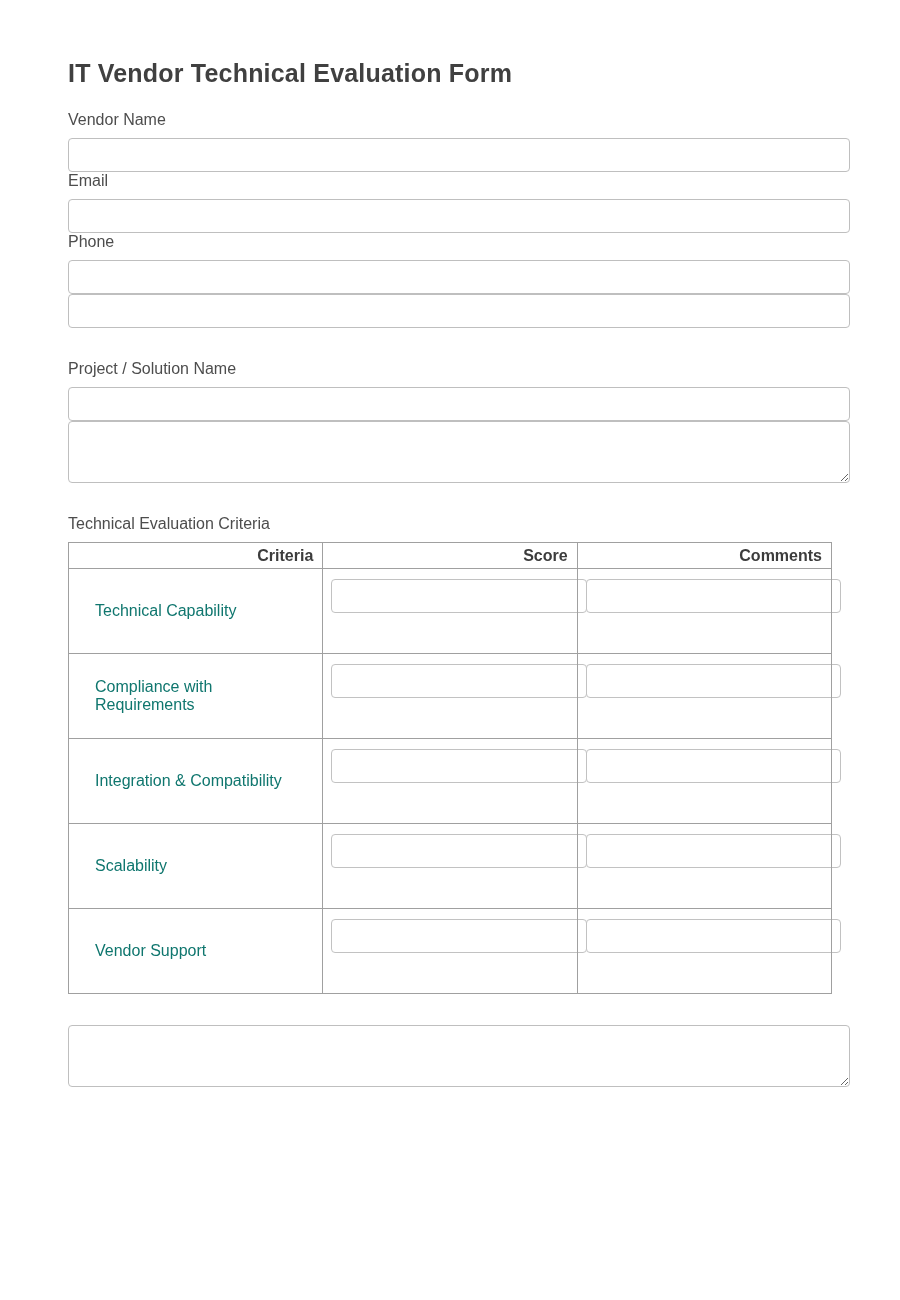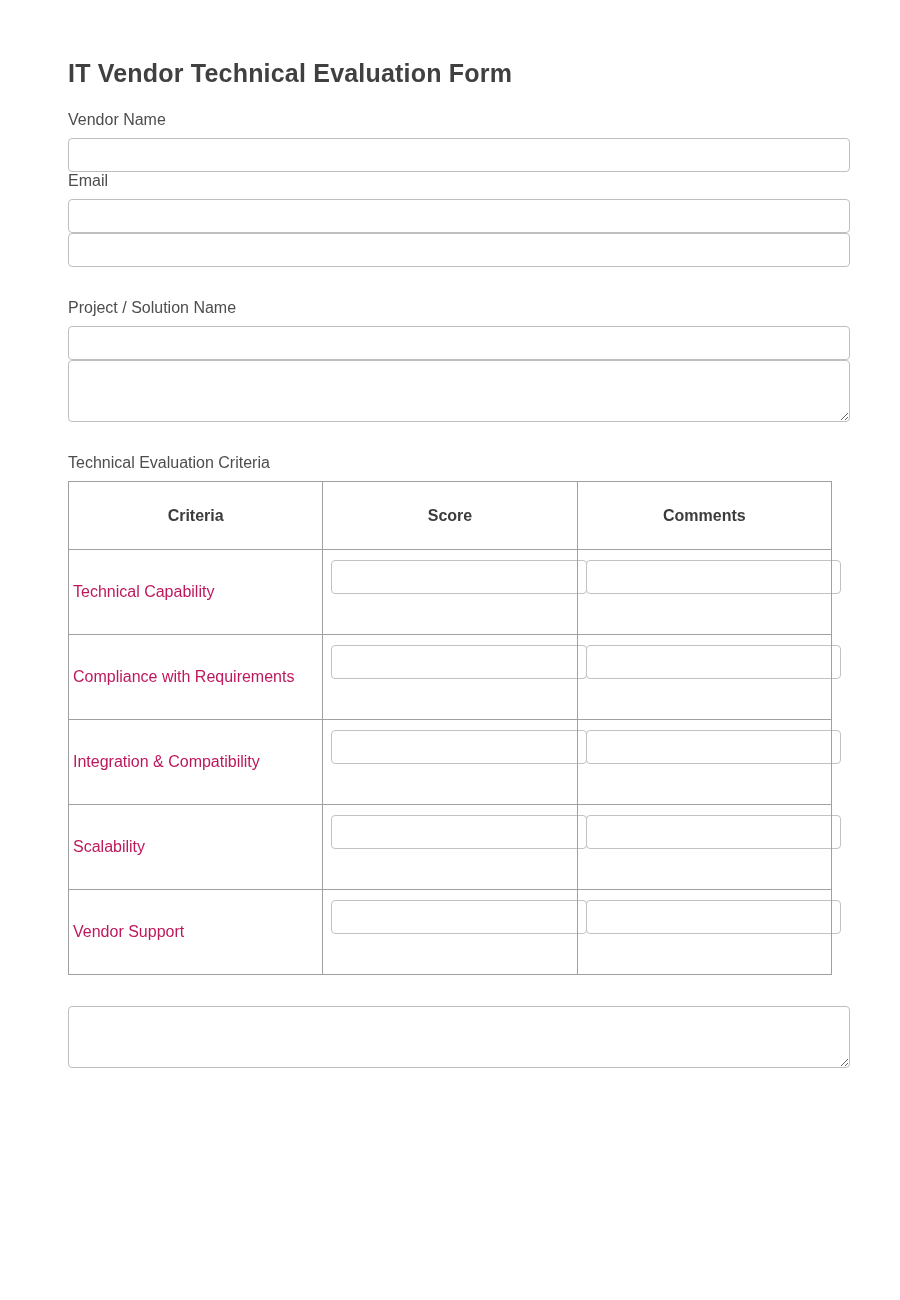--- a/index.html
+++ b/index.html
@@ -66,31 +66,31 @@
     width: 100%;
     border-collapse: collapse;
     table-layout: fixed;
     margin-bottom: 31px;
   }
   .criteria-table th,
   .criteria-table td {
     border: 1px solid #a0a0a0;
   }
   .criteria-table th {
-    text-align: center;
+    text-align: right;
     font-size: 16px;
     line-height: 19px;
     font-weight: bold;
     color: #3c3c3c;
-    padding: 24px 9px;
+    padding: 3px 9px;
   }
   .criteria-cell {
     font-size: 16px;
-    color: #be185d;
-    padding: 8px 4px;
+    color: #0f766e;
+    padding: 8px 26px;
     height: 68px;
     vertical-align: middle;
   }
   .input-cell {
     padding: 10px 8px 0 8px;
     height: 68px;
     vertical-align: top;
   }
   .cell-input {
     display: block;
@@ -119,20 +119,24 @@
       <label class="field-label">Vendor Name</label>
       <input type="text" class="text-input" value="" style="">
     </div>
 
 
     <div class="field">
       <label class="field-label">Email</label>
       <input type="text" class="text-input" value="" style="">
     </div>
 
+    <div class="field">
+      <label class="field-label">Phone</label>
+      <input type="text" class="text-input" value="" style="">
+    </div>
 
     <div class="field">
       <input type="text" class="text-input" value="" style="">
     </div>
 
     <div class="section-gap"></div>
 
     <div class="field">
       <label class="field-label">Project / Solution Name</label>
       <input type="text" class="text-input" value="" style="">

